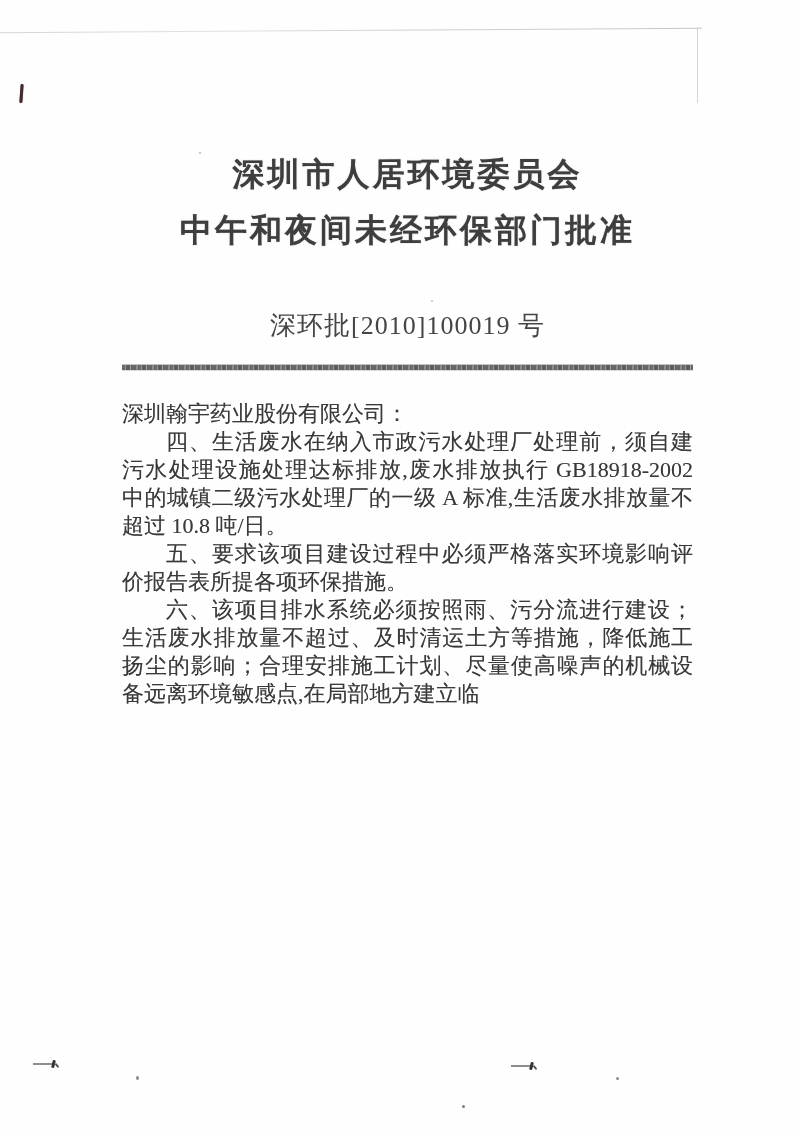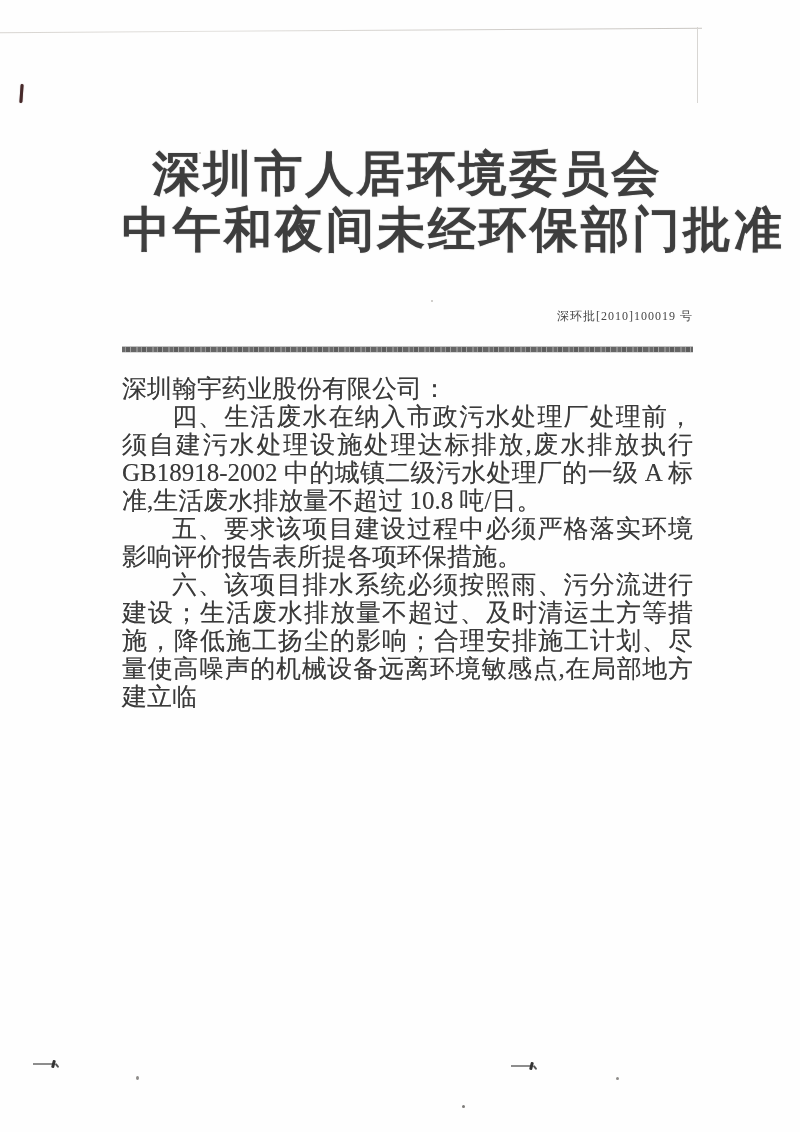--- a/index.html
+++ b/index.html
@@ -61,50 +61,50 @@
   
   .content{
     position:absolute;left:122px;top:0;width:571px;
   }
   .title-block{
     margin-top:146px;
     text-align:center;
     color:#3e3e3e;
   }
   .title-line{
-    font-size:48px;
+    font-size:32px;
     font-weight:700;
     letter-spacing:3px;
     line-height:56px;
     text-shadow:0 0 1px rgba(62,62,62,.55);
     white-space:nowrap;
   }
   .doc-number{
     margin-top:50px;
-    text-align:right;
-    font-size:12px;
+    text-align:center;
+    font-size:26px;
     color:#454545;
     letter-spacing:1px;
   }
   .divider{
     margin-top:21px;
     height:5px;width:100%;
     background:
       repeating-linear-gradient(90deg,
         #5a5a5a 0 3px, #8a8a8a 3px 4px,
         #4c4c4c 4px 8px, #9a9a9a 8px 9px,
         #565656 9px 14px, #7f7f7f 14px 16px);
     border-top:1px solid #bdbdbd;
     border-bottom:1px solid #d6d6d6;
     opacity:.9;
   }
   .body-block{
-    margin-top:22px;
+    margin-top:29px;
     color:var(--ink);
-    font-size:25px;
+    font-size:22px;
     line-height:28px;
     text-align:justify;
   }
   .salutation{
     margin:0;
     text-indent:0;
   }
   .para{
     margin:0;
     text-indent:2em;

